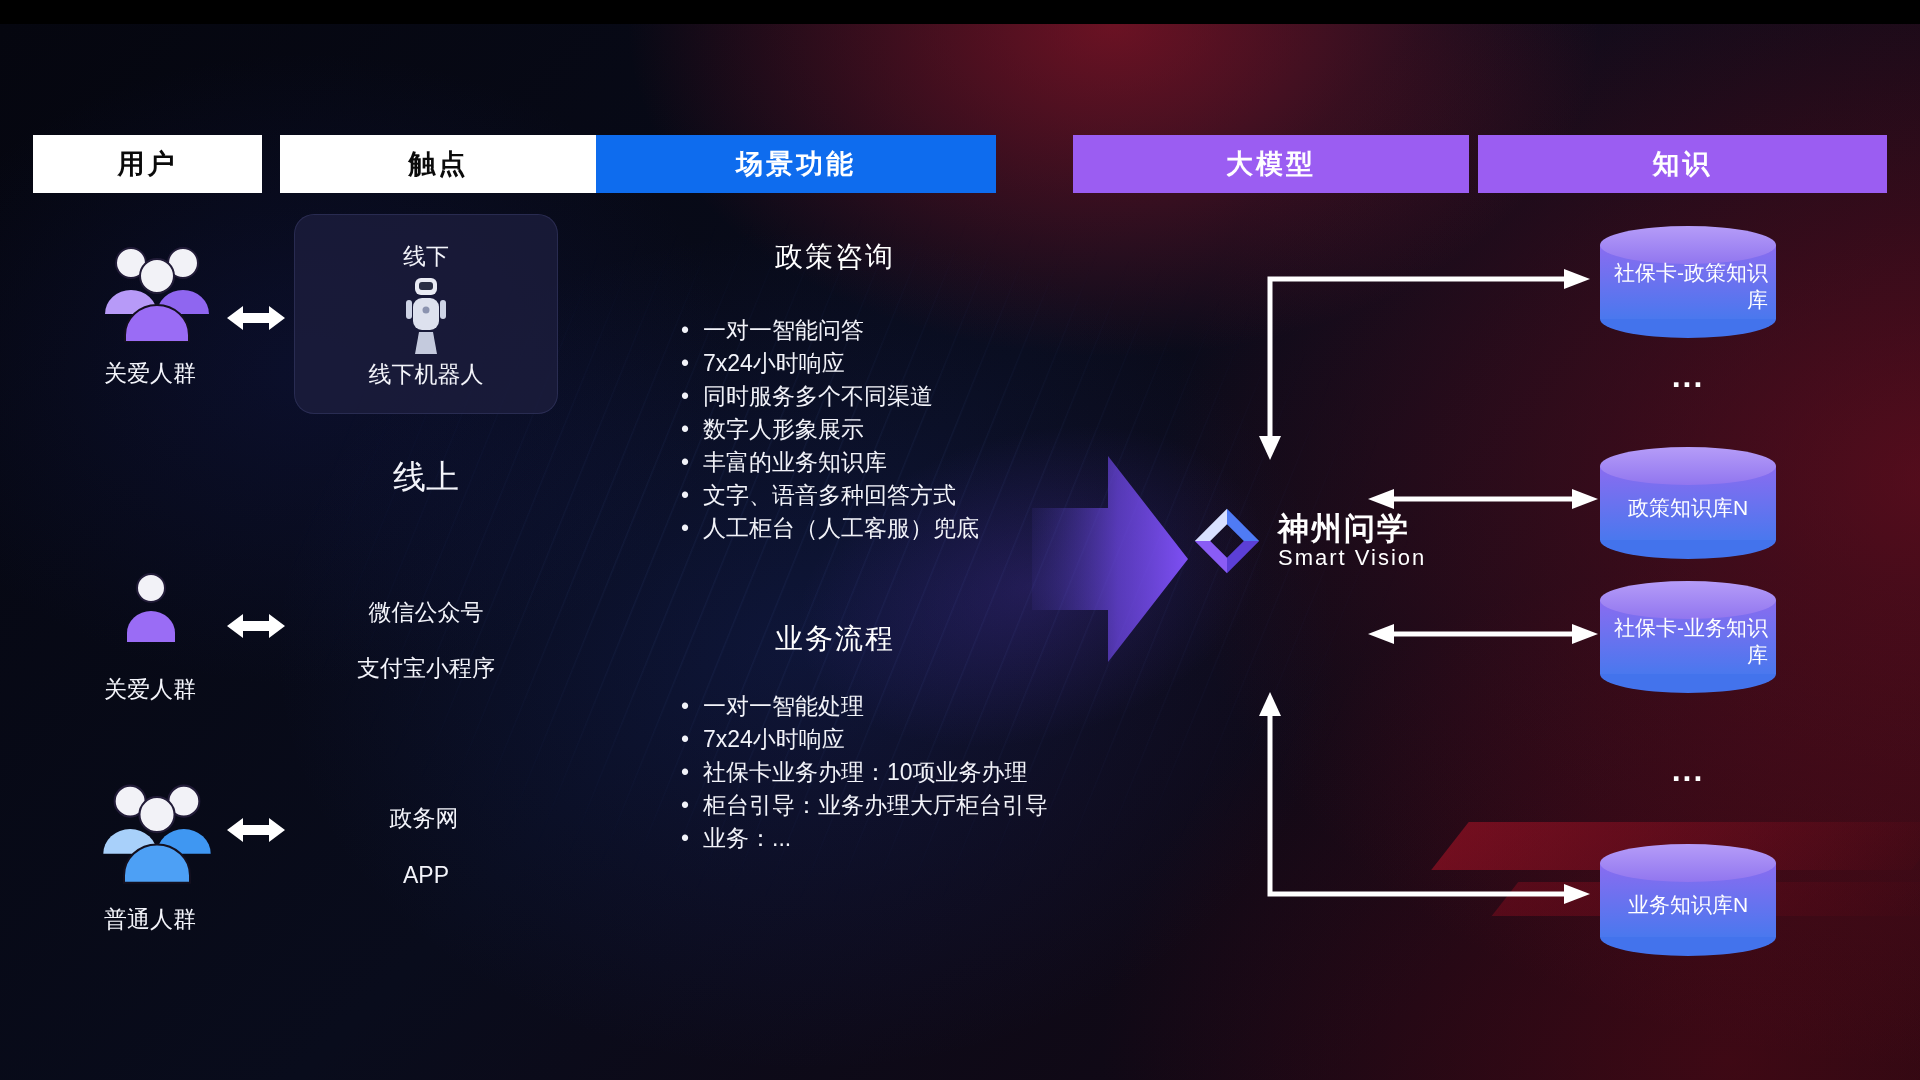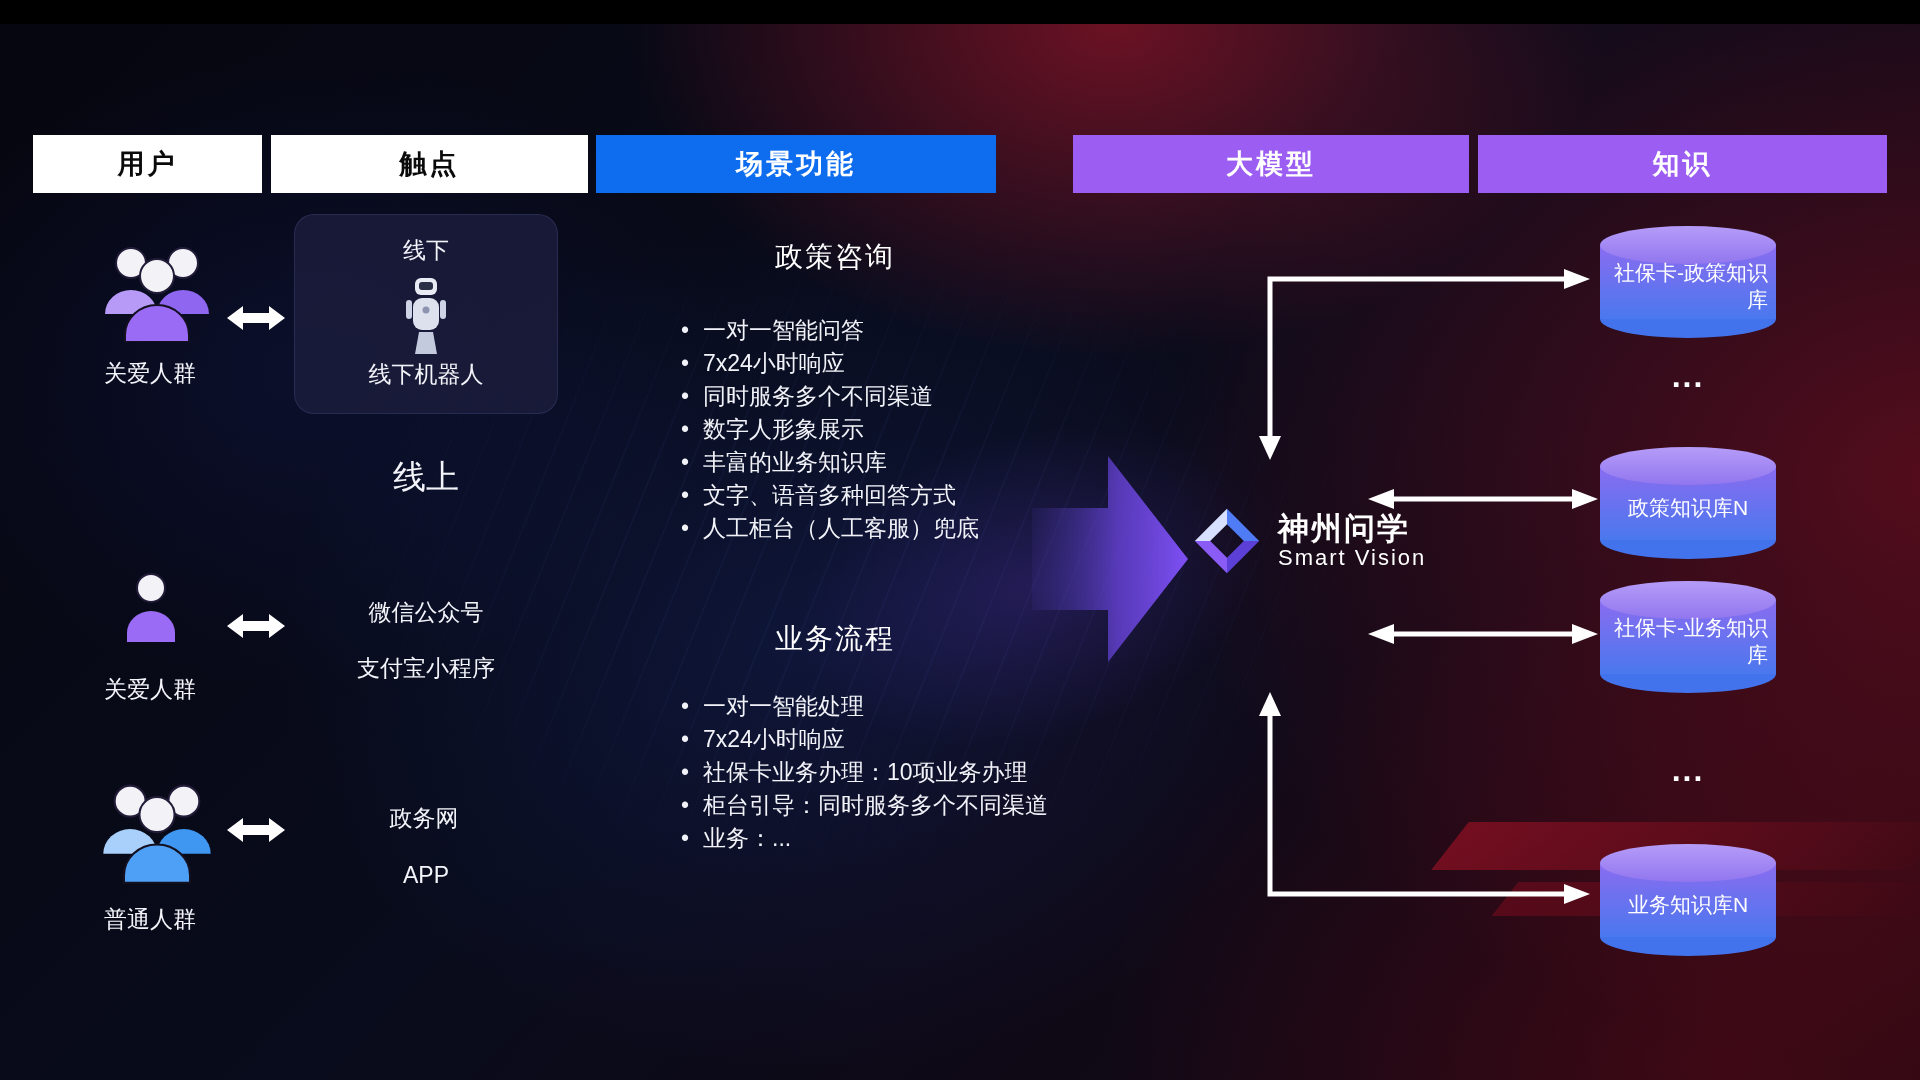--- a/index.html
+++ b/index.html
@@ -76,21 +76,21 @@
 <body>
 
 <div id="canvas">
 
   <div class="streaks"></div>
   <div class="glow"></div>
   <div class="ribbon r1"></div>
   <div class="ribbon r2"></div>
 
   <div class="hdr hdr-white" style="left:33px;   width:229px;">用户</div>
-  <div class="hdr hdr-white" style="left:271px;  width:317px;">触点</div>
+  <div class="hdr hdr-white" style="left:280px;  width:317px;">触点</div>
   <div class="hdr hdr-blue" style="left:596px;  width:400px;">场景功能</div>
   <div class="hdr hdr-purple" style="left:1073px; width:396px;">大模型</div>
   <div class="hdr hdr-purple" style="left:1478px; width:409px;">知识</div>
 
   <svg class="icon-svg" style="left:96px; top:212px;" width="122" height="106" viewBox="0 0 122 106">
     <circle cx="35" cy="27" r="15" fill="#f2f2f7" stroke="#221c38" stroke-width="2"></circle>
     <path d="M9,78 a26,24 0 0 1 52,0 z" fill="#b79af8"></path>
     <circle cx="87" cy="27" r="15" fill="#f2f2f7" stroke="#221c38" stroke-width="2"></circle>
     <path d="M61,78 a26,24 0 0 1 52,0 z" fill="#8f66f0"></path>
     <circle cx="61" cy="40" r="17" fill="#f2f2f7" stroke="#221c38" stroke-width="2"></circle>
@@ -108,21 +108,21 @@
     <circle cx="35" cy="27" r="15" fill="#f2f2f7" stroke="#221c38" stroke-width="2"></circle>
     <path d="M9,78 a26,24 0 0 1 52,0 z" fill="#a8d0fa"></path>
     <circle cx="87" cy="27" r="15" fill="#f2f2f7" stroke="#221c38" stroke-width="2"></circle>
     <path d="M61,78 a26,24 0 0 1 52,0 z" fill="#3f97f2"></path>
     <circle cx="61" cy="40" r="17" fill="#f2f2f7" stroke="#221c38" stroke-width="2"></circle>
     <path d="M29,106 l0,-7 a32,30 0 0 1 64,0 l0,7 z" fill="#4da0f5" stroke="#14101f" stroke-width="2"></path>
   </svg>
   <div class="lbl" style="left:60px; top:880px; width:180px;">普通人群</div>
 
   <div class="tp-box"></div>
-  <div class="lbl" style="left:294px; top:211px; width:264px;">线下</div>
+  <div class="lbl" style="left:294px; top:217px; width:264px;">线下</div>
   <svg class="icon-svg" style="left:402px; top:252px;" width="48" height="80" viewBox="0 0 48 80">
     <rect x="13" y="2" width="22" height="17" rx="6" fill="#e9ebf4"></rect>
     <rect x="17" y="6" width="14" height="8" rx="3" fill="#2a2f45"></rect>
     <rect x="11" y="22" width="26" height="32" rx="9" fill="#dde1ee"></rect>
     <circle cx="24" cy="34" r="3.5" fill="#8b93b0"></circle>
     <rect x="4" y="24" width="6" height="19" rx="3" fill="#ced4e6"></rect>
     <rect x="38" y="24" width="6" height="19" rx="3" fill="#ced4e6"></rect>
     <path d="M17,56 h14 l4,22 h-22 z" fill="#c4cadd"></path>
   </svg>
   <div class="lbl" style="left:294px; top:335px; width:264px;">线下机器人</div>
@@ -142,21 +142,21 @@
     <div class="b-item">丰富的业务知识库</div>
     <div class="b-item">文字、语音多种回答方式</div>
     <div class="b-item">人工柜台（人工客服）兜底</div>
   </div>
 
   <div class="sec-title" style="top:596px;">业务流程</div>
   <div class="blist" style="top:666px;">
     <div class="b-item">一对一智能处理</div>
     <div class="b-item">7x24小时响应</div>
     <div class="b-item">社保卡业务办理：10项业务办理</div>
-    <div class="b-item">柜台引导：同时服务多个不同渠道</div>
+    <div class="b-item">柜台引导：业务办理大厅柜台引导</div>
     <div class="b-item">业务：...</div>
   </div>
 
   <div class="logo-wrap">
     <svg width="70" height="70" viewBox="0 0 100 100">
       <polygon points="50,4 4,50 26,50 50,26" fill="#d8e0ff"></polygon>
       <polygon points="50,4 96,50 74,50 50,26" fill="#4f7bf5"></polygon>
       <polygon points="4,50 50,96 50,74 26,50" fill="#8a5cf5"></polygon>
       <polygon points="96,50 50,96 50,74 74,50" fill="#5c3fd6"></polygon>
     </svg>

